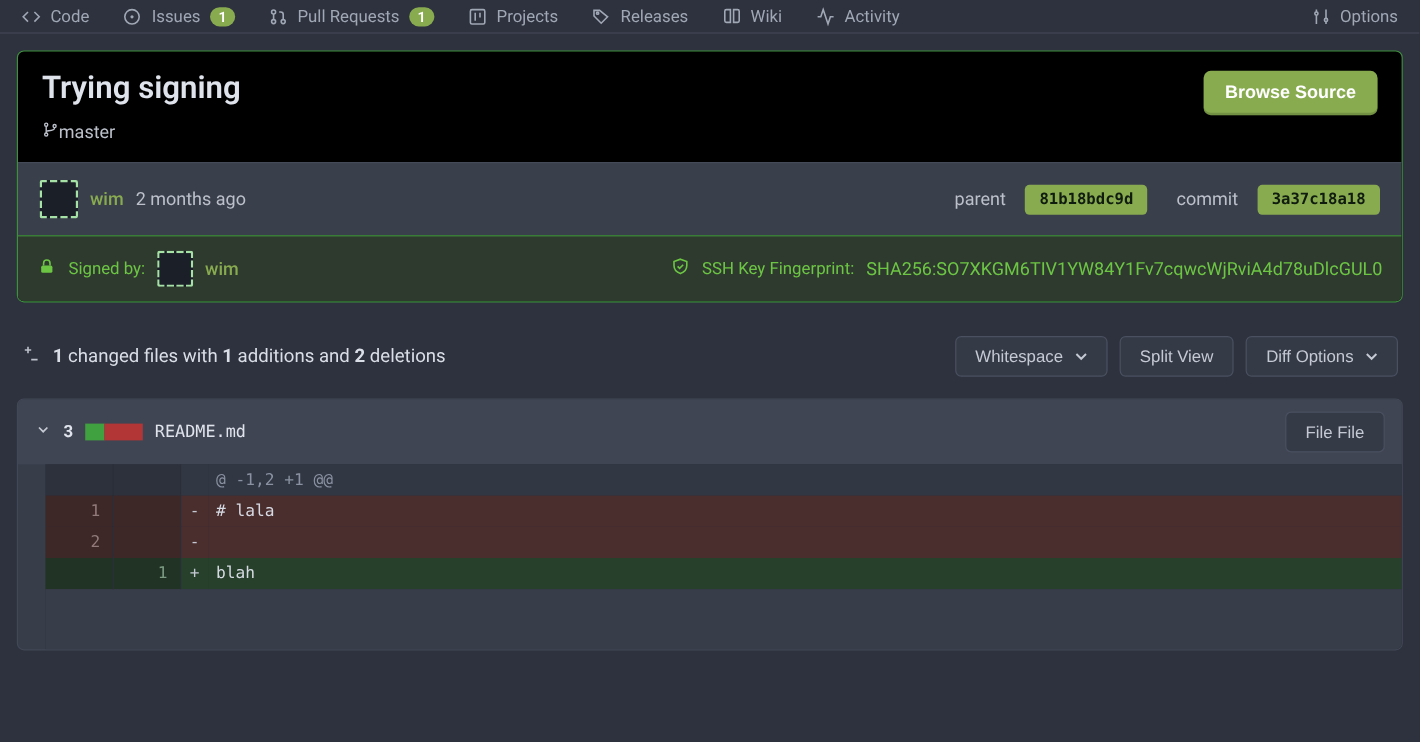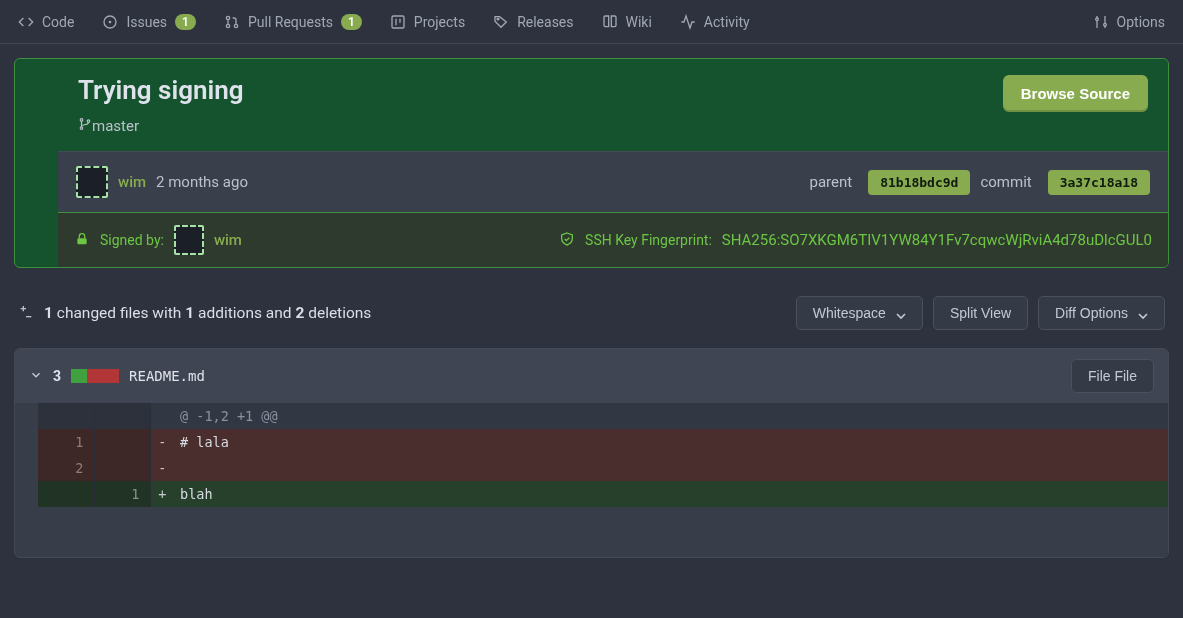--- a/index.html
+++ b/index.html
@@ -11,21 +11,21 @@
     width: 1183px;
     height: 618px;
     overflow: hidden;
   }
 
   
   .tabs {
     display: flex;
     align-items: center;
     padding: 0 18px;
-    height: 44px;
+    height: 28px;
     border-bottom: 1px solid #434857;
     gap: 28px;
   }
   .tab {
     display: flex;
     align-items: center;
     gap: 8px;
     color: #a0a7b5;
     cursor: pointer;
     font-size: 14px;
@@ -42,22 +42,21 @@
   }
   .tabs .spacer { flex: 1; }
 
   
   .content { padding: 14px; }
 
   .commit-box {
     border: 1px solid #3e8f3e;
     border-radius: 6px;
     overflow: hidden;
-    background: #14532d;
-    padding-left: 43px;
+    background: #000000;
   }
   .commit-header {
     padding: 16px 20px 16px 20px;
     display: flex;
     align-items: flex-start;
     justify-content: space-between;
   }
   .commit-title-block { display: flex; flex-direction: column; gap: 12px; }
   .commit-title { font-size: 26px; font-weight: 600; color: #dfe3ec; }
   .branch-row { display: flex; align-items: center; gap: 0; color: #bbc0ca; font-size: 15px; }
@@ -132,21 +131,21 @@
   .summary-row .spacer { flex:1; }
   .btn {
     background: #353a47;
     border: 1px solid #4a5060;
     color: #c4c9d4;
     padding: 8px 16px;
     border-radius: 5px;
     font-size: 14px;
     cursor: pointer;
     display: inline-flex;
-    align-items: flex-end;
+    align-items: center;
     gap: 10px;
   }
   .btn svg { width: 10px; height: 10px; fill: #c4c9d4; }
 
   
   .file-box {
     margin-top: 8px;
     border: 1px solid #434857;
     border-radius: 6px;
     overflow: hidden;
@@ -293,21 +292,21 @@
       <button class="browse-btn">Browse Source</button>
     </div>
 
     <div class="commit-meta">
       <div class="avatar"></div>
       <span class="author-link">wim</span>
       <span class="time-ago">2 months ago</span>
       <div class="spacer"></div>
       <span class="meta-label">parent</span>
       <span class="sha">81b18bdc9d</span>
-      <span class="meta-label" style="margin-left:0;">commit</span>
+      <span class="meta-label" style="margin-left:14px;">commit</span>
       <span class="sha">3a37c18a18</span>
     </div>
 
     <div class="signed-row">
       <span class="lock"><svg viewBox="0 0 24 24">
             <rect x="5" y="11" width="14" height="9" rx="2" fill="#6cc644" stroke="none"></rect>
             <path d="M8 11V8a4 4 0 0 1 8 0v3"></path>
           </svg></span>
       <span>Signed by:</span>
       <div class="avatar"></div>

